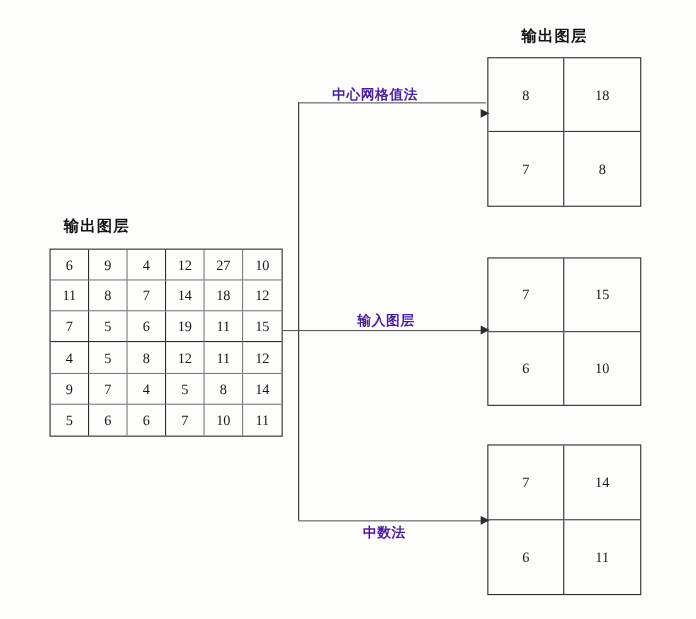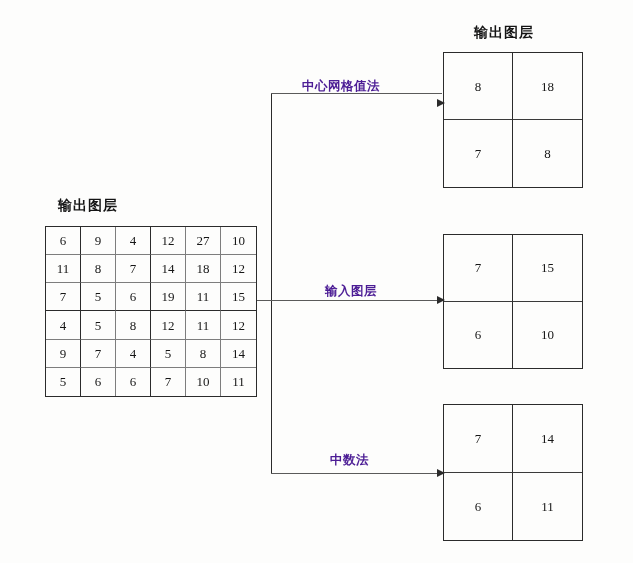--- a/index.html
+++ b/index.html
@@ -129,21 +129,21 @@
     position: absolute;
     font-family: "DejaVu Sans", sans-serif;
     font-weight: bold;
     font-size: 12.5px;
     letter-spacing: 0.5px;
     color: #4c1d95;
     white-space: nowrap;
   }
   #method-label-0 { left: 302px; top: 78px;  }
   #method-label-1 { left: 325px; top: 283px; }
-  #method-label-2 { left: 330px; top: 452px; }
+  #method-label-2 { left: 330px; top: 476px; }
 </style>
 </head>
 <body>
 
 <div id="canvas">
 
   <div id="input-title" class="layer-title">输出图层</div>
 
   <div id="input-grid">
     <div class="cell block-right">6</div>

